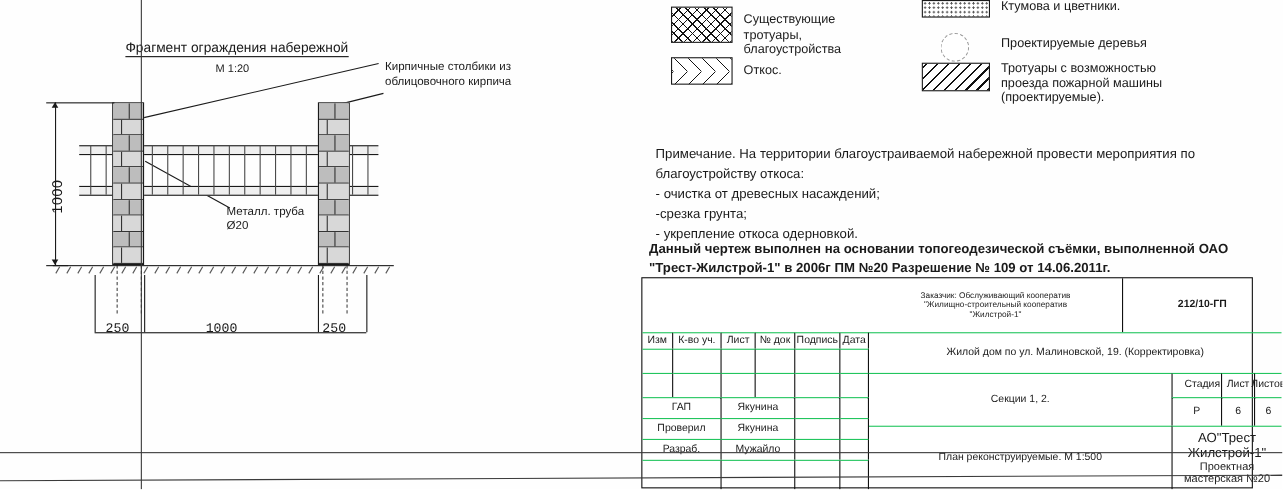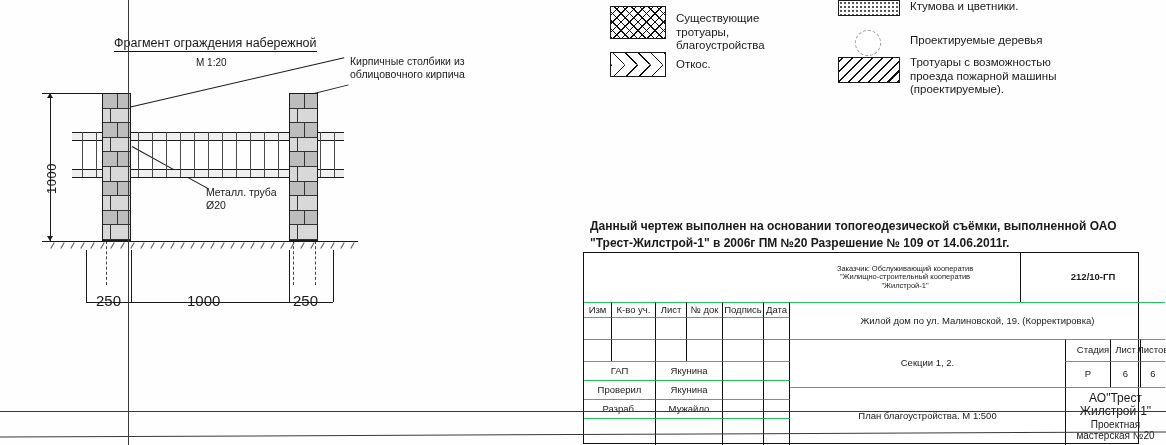--- a/index.html
+++ b/index.html
@@ -78,21 +78,21 @@
     border-right: 3px solid transparent;
   }
   .arrow-up { border-bottom: 5px solid #1a1a1a; }
   .arrow-dn { border-top: 5px solid #1a1a1a; }
   .dim-text-v {
     transform: rotate(-90deg);
     transform-origin: left top;
     font-size: 13px;
     letter-spacing: 0.5px;
   }
-  .dim-text-h { font-size: 15px; }
+  .dim-text-h { font-size: 12px; font-family: Liberation Mono, monospace; }
   .ext-line { width: 1px; background: #1a1a1a; }
   .leader { background: #1a1a1a; height: 1px; transform-origin: left center; }
 
   
   .legend-swatch {
     border: 1px solid #1a1a1a;
     box-sizing: border-box;
     background: #fff;
   }
   .sw-cross {
@@ -296,20 +296,27 @@
   <div class="abs legend-text" style="left:910px; top:0px; width:180px;">Ктумова и цветники.</div>
 
   <div class="abs sw-circle" style="left:855px; top:30px; width:24px; height:24px;"></div>
   <div class="abs legend-text" style="left:910px; top:34px; width:200px;">Проектируемые деревья</div>
 
   <div class="abs legend-swatch sw-diag" style="left:838px; top:57px; width:62px; height:26px;"></div>
   <div class="abs legend-text" style="left:910px; top:56px; width:220px;">Тротуары с возможностью
 проезда пожарной машины
 (проектируемые).</div>
 
+  <div class="abs" id="note-block">
+    <div>Примечание. На территории благоустраиваемой набережной провести мероприятия по</div>
+    <div>благоустройству откоса:</div>
+    <div>- очистка от древесных насаждений;</div>
+    <div>-срезка грунта;</div>
+    <div>- укрепление откоса одерновкой.</div>
+  </div>
 
   <div class="abs" id="basis-block">
     <div>Данный чертеж выполнен на основании топогеодезической съёмки, выполненной ОАО</div>
     <div>"Трест-Жилстрой-1" в 2006г ПМ №20 Разрешение № 109 от 14.06.2011г.</div>
   </div>
 
   <div class="abs" id="stamp">
 
     <div class="cell lft" style="left:206px; top:0; width:230px; height:49px; font-size:7.5px;">Заказчик: Обслуживающий кооператив
 "Жилищно-строительный кооператив
@@ -363,21 +370,21 @@
     <div class="cell bt br lft" style="left:0; top:146px; width:72px; height:19px;">Разраб.</div>
     <div class="cell bt br" style="left:72px; top:146px; width:67px; height:19px;">Мужайло</div>
     <div class="cell bt br" style="left:139px; top:146px; width:41px; height:19px;"></div>
     <div class="cell bt br" style="left:180px; top:146px; width:26px; height:19px;"></div>
 
     <div class="cell bt br" style="left:0; top:165px; width:72px; height:27px;"></div>
     <div class="cell bt br" style="left:72px; top:165px; width:67px; height:27px;"></div>
     <div class="cell bt br" style="left:139px; top:165px; width:41px; height:27px;"></div>
     <div class="cell bt br" style="left:180px; top:165px; width:26px; height:27px;"></div>
 
-    <div class="cell mid bt" style="left:206px; top:134px; width:275px; height:58px;">План благоустройства.  М 1:500</div>
+    <div class="cell mid bt" style="left:206px; top:134px; width:275px; height:58px;">План реконструируемые.  М 1:500</div>
 
     <div class="cell bt bl" style="left:481px; top:134px; width:100px; height:58px; flex-direction:column;">
       <div class="mid">АО"Трест Жилстрой-1"</div>
       <div style="font-size:10px;">Проектная мастерская №20</div>
     </div>
   </div>
 
   <div class="abs page-line" style="left:0; top:411px; width:1166px;"></div>
   <div class="abs page-line" style="left:0; top:434px; width:1166px; transform:rotate(-0.25deg);"></div>
   <div class="abs page-line" style="left:128px; top:0; width:1px; height:445px;"></div>

